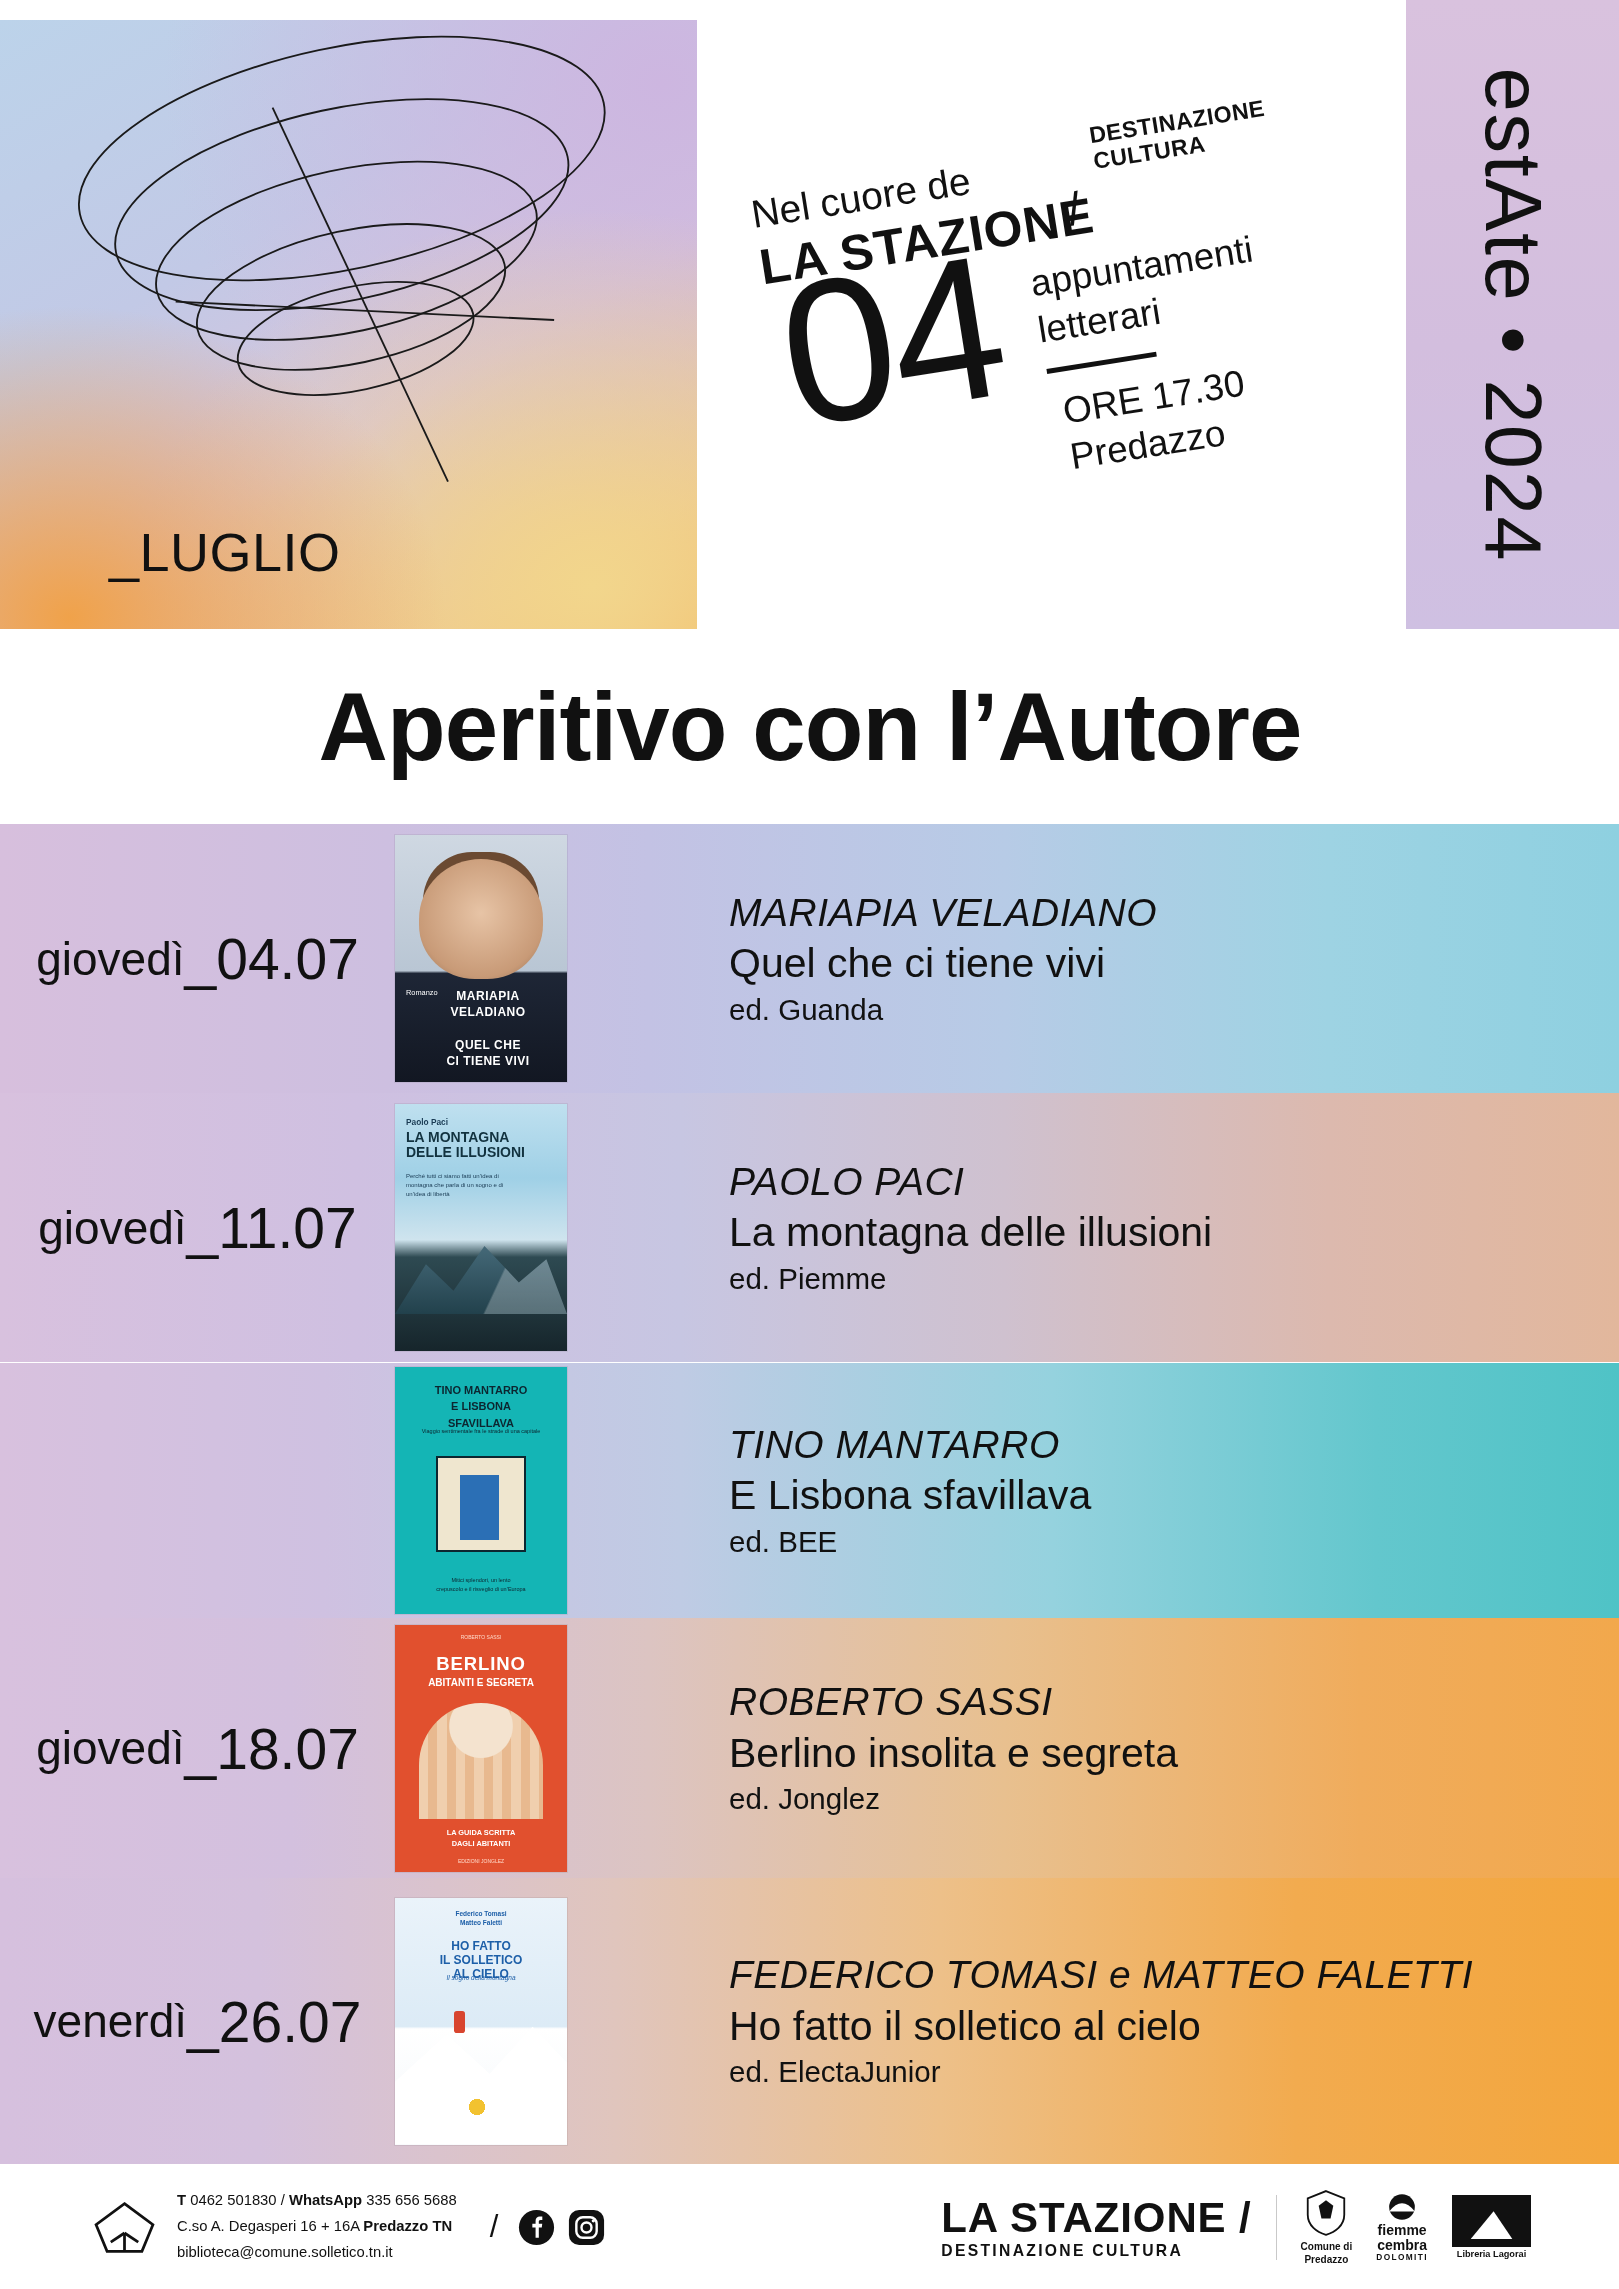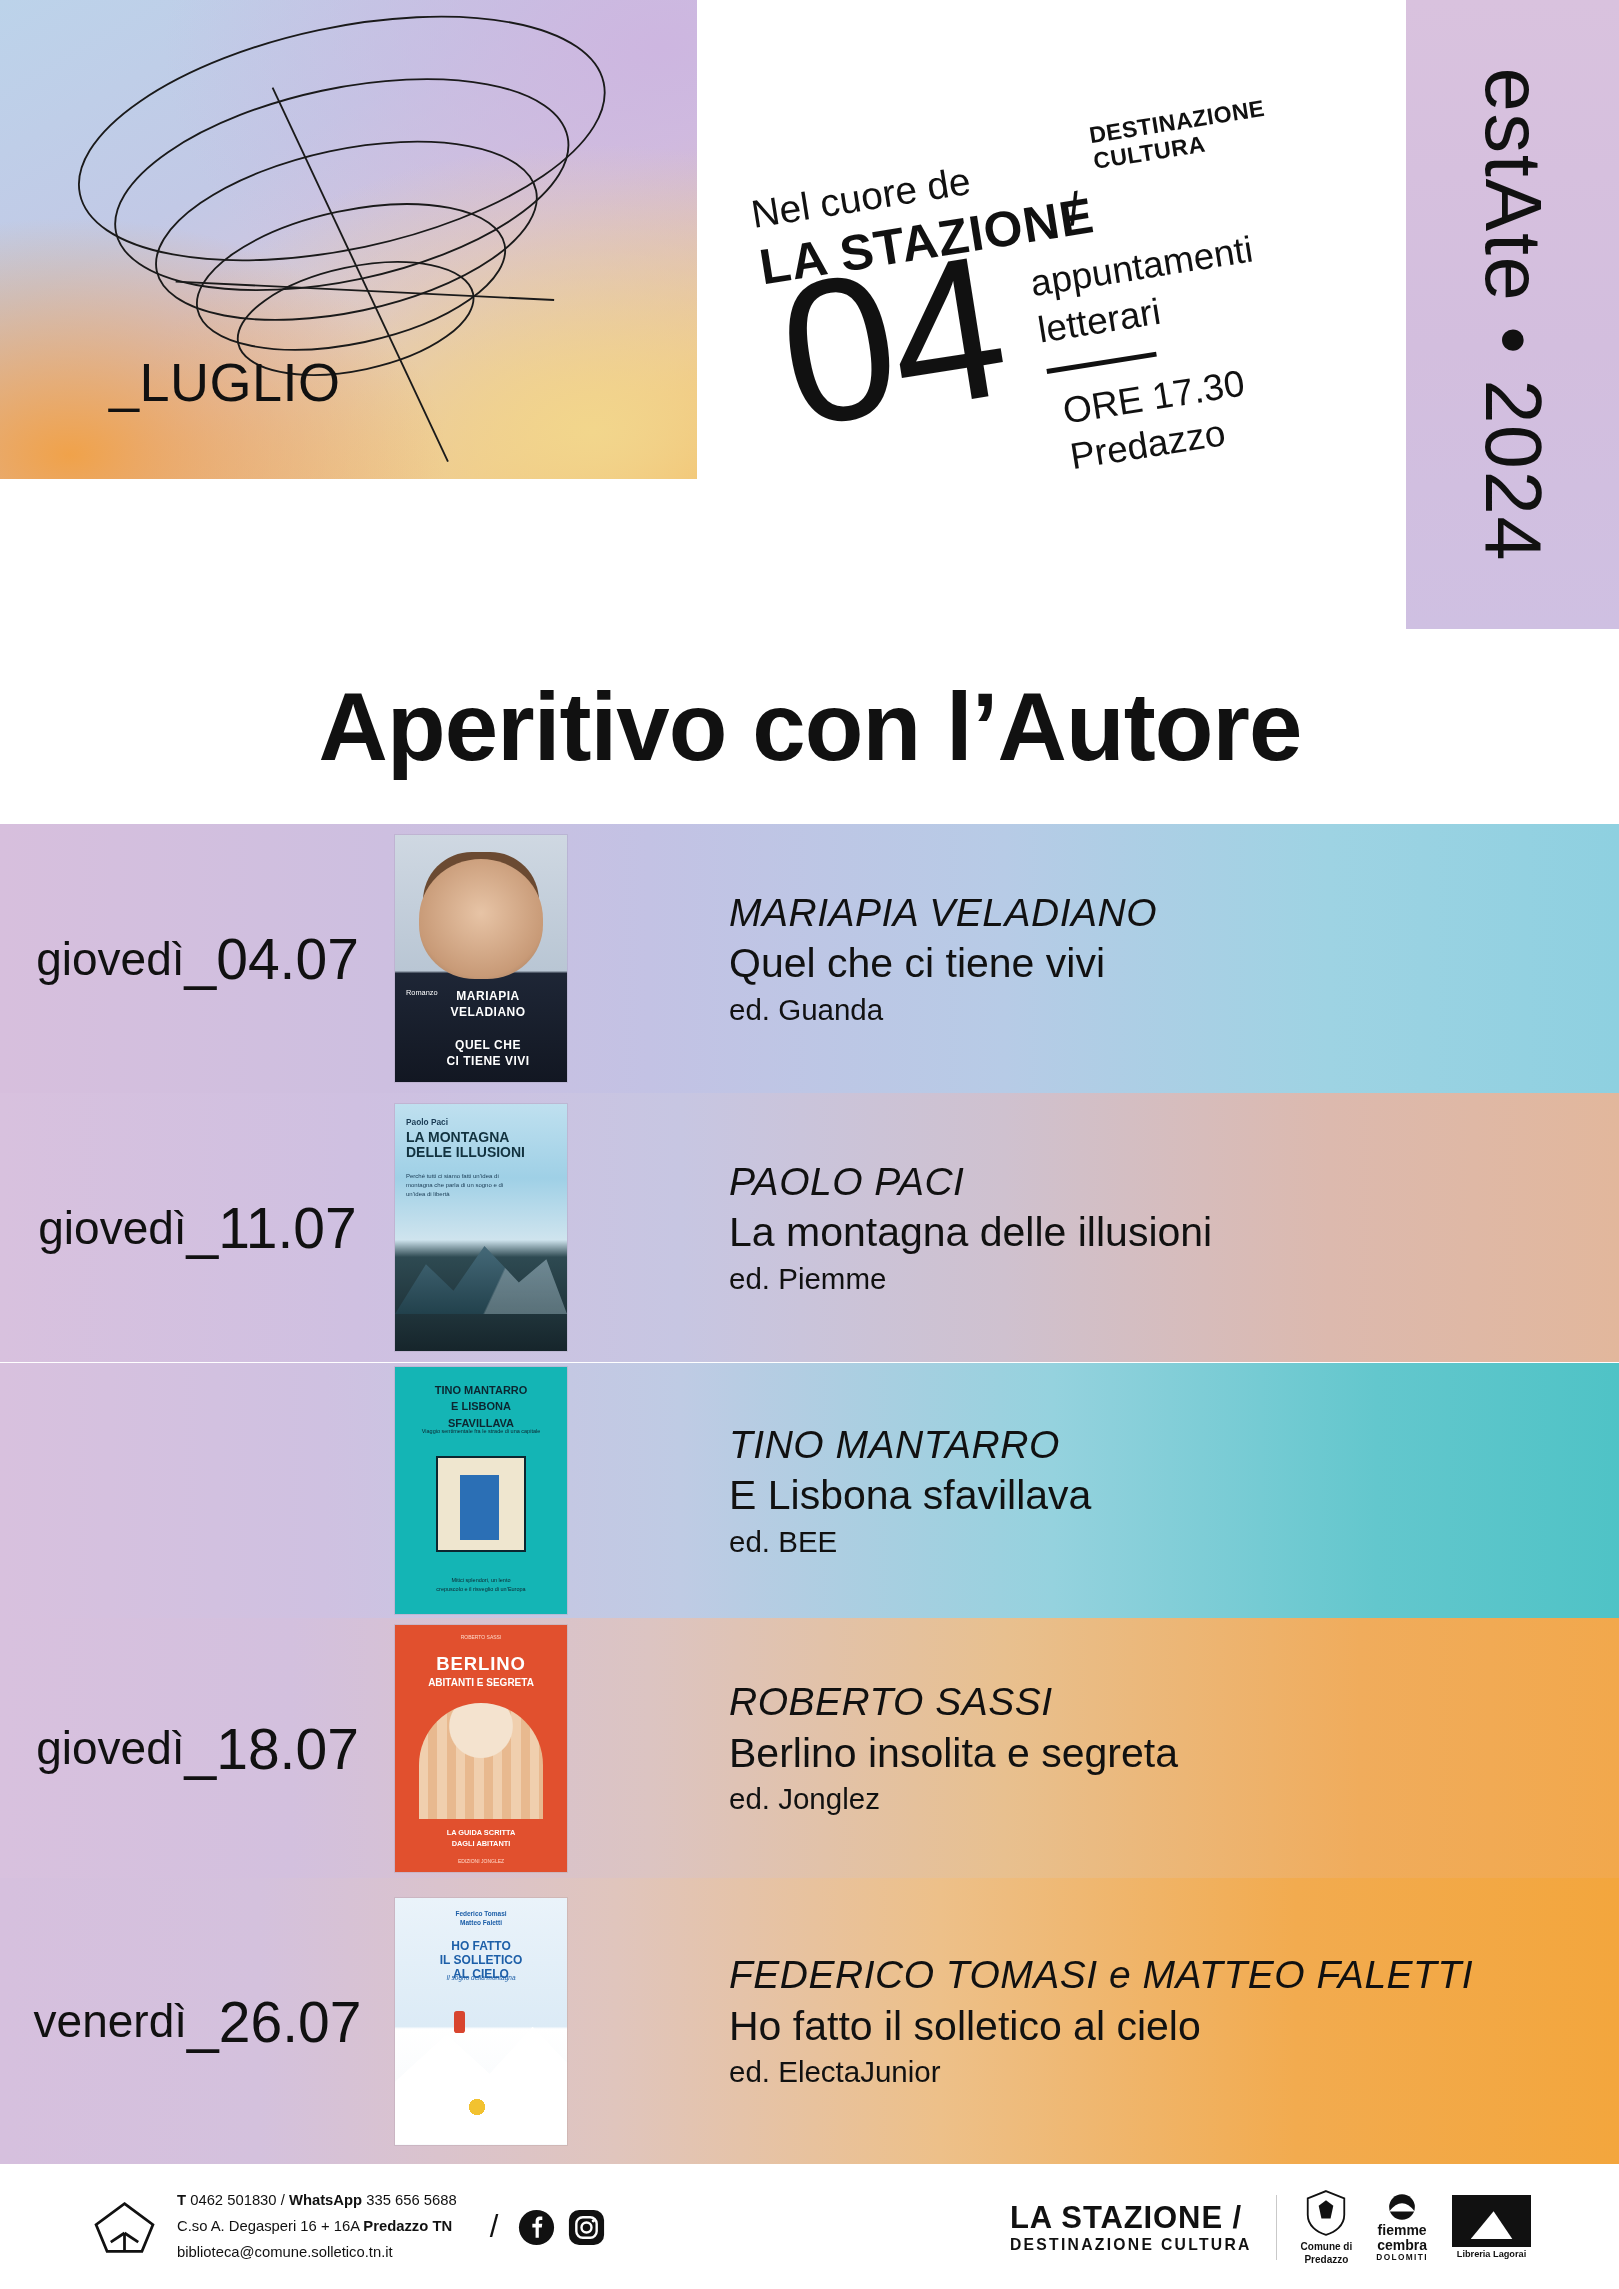--- a/index.html
+++ b/index.html
@@ -15,26 +15,27 @@
     background: #ffffff;
   }
 
   
   .top-band {
     position: absolute; left: 0; top: 0; width: 1620px; height: 629px;
     display: flex;
   }
   .top-left {
     position: relative;
-    width: 697px; height: 479px;
+    width: 697px; height: 629px;
     background:
       radial-gradient(120% 110% at 10% 95%, #f0a24a 0%, rgba(240,162,74,0) 45%),
       radial-gradient(130% 120% at 85% 90%, #f2d68c 0%, rgba(242,214,140,0) 50%),
       radial-gradient(130% 130% at 95% 10%, #cdb6e0 0%, rgba(205,182,224,0) 55%),
       linear-gradient(150deg, #bcd3ea 0%, #c2c9e6 35%, #d7c3dc 60%, #ecbf90 85%, #f3a84d 100%);
+    margin-top: 20px;
   }
   .spiral { position: absolute; left: 37px; top: 0px; width: 665px; height: 637px; }
   .luglio {
     position: absolute; left: 109px; bottom: 66px;
     font-size: 54px; letter-spacing: 0.5px; color: #111; font-weight: 400;
   }
   .top-mid {
     position: relative;
     width: 709px; height: 629px; background: #ffffff;
   }
@@ -145,21 +146,21 @@
     position: absolute; left: 0; top: 2164px; width: 1620px; height: 126px;
     background: #fff; display: flex; align-items: center;
   }
   .f-logo { margin-left: 92px; width: 65px; height: 55px; }
   .f-contact { margin-left: 20px; font-size: 14.8px; line-height: 1.75; color: #111; }
   .f-contact b { font-weight: 700; }
   .f-bar { margin-left: 33px; font-size: 31px; color:#111; font-weight: 300;}
   .f-social { margin-left: 20px; display: flex; gap: 13px; align-items: center; }
   .f-right { margin-left: auto; margin-right: 89px; display: flex; align-items: center; gap: 24px; }
   .f-stazione { text-align: left; color:#111; }
-  .f-stazione .l1 { font-size: 31px; font-weight: 800; letter-spacing: 0.9px; }
+  .f-stazione .l1 { font-size: 42px; font-weight: 800; letter-spacing: 0.9px; }
   .f-stazione .l2 { font-size: 15.7px; font-weight: 700; letter-spacing: 2.3px; }
   .f-sep { width: 0.9px; height: 65px; background: #c9c9c9; }
   .f-crest { text-align: center; color:#111; font-size: 10px; font-weight: 700; line-height: 1.3;}
   .f-fiemme { text-align:center; color:#111; font-size: 14px; font-weight: 800; line-height:1.05;}
   .f-fiemme .sm { font-size: 8.3px; font-weight: 700; letter-spacing: 1.4px;}
   .f-lagorai { text-align:center; }
   .f-lagorai .box { width: 79px; height: 52px; background:#111; position:relative; }
   .f-lagorai .box:after{ content:""; position:absolute; left:18.5px; bottom:7.4px; width:42px; height:28px; background:#fff; clip-path: polygon(0 100%, 55% 0, 100% 100%); }
   .f-lagorai .cap { font-size: 9.2px; font-weight:700; margin-top:2.8px; color:#111; }
 </style>

